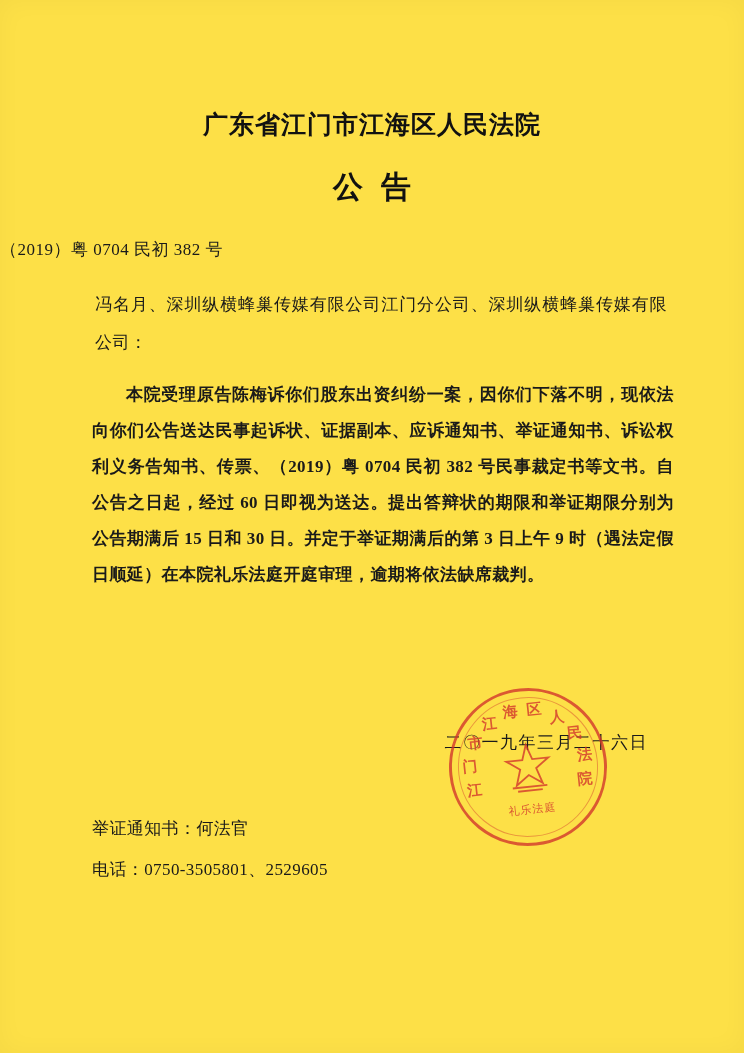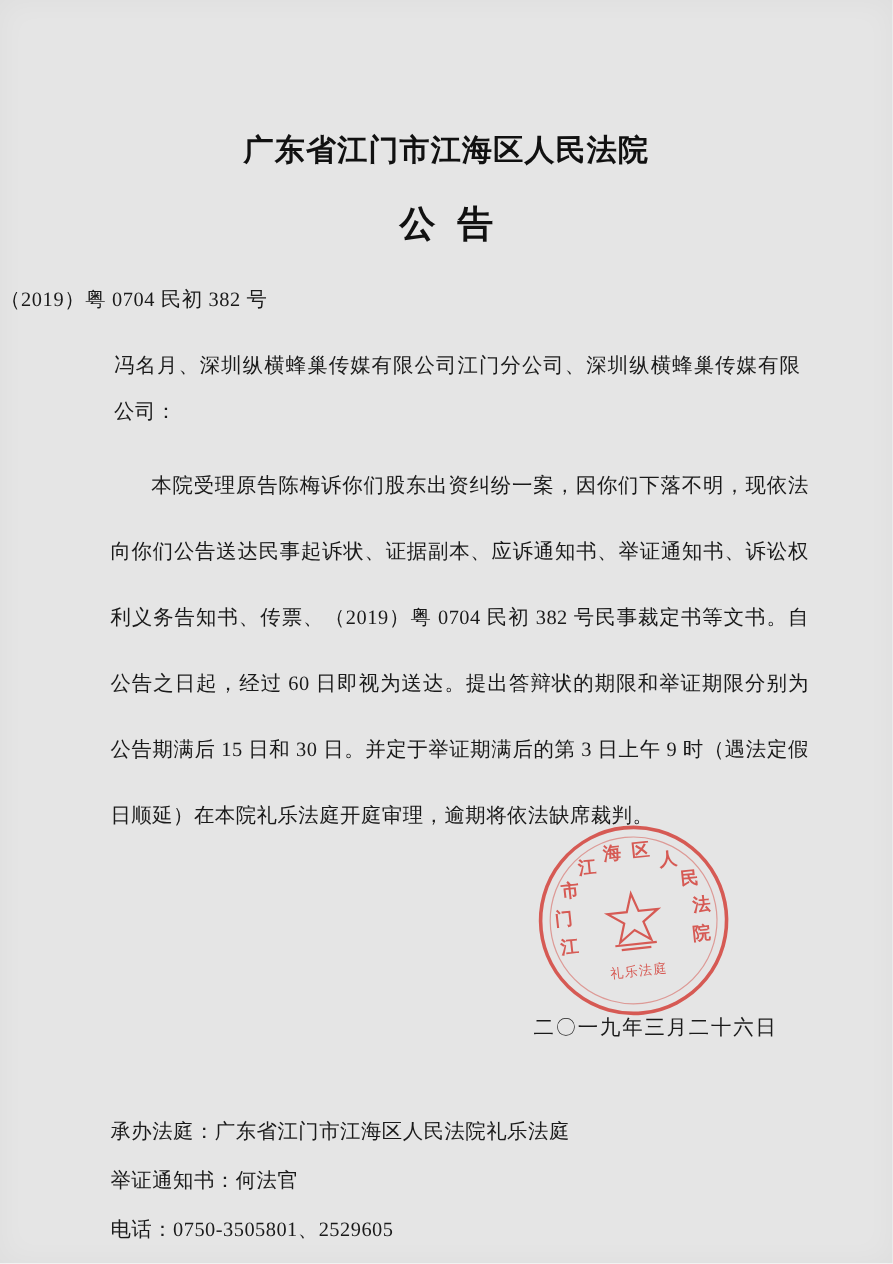--- a/index.html
+++ b/index.html
@@ -12,21 +12,21 @@
     height: 1053px;
     font-family: "Liberation Serif", "DejaVu Serif", serif;
     color: #1a1a1a;
     position: relative;
     overflow: hidden;
   }
   .page {
     position: relative;
     width: 744px;
     height: 1053px;
-    background: #e5e5e5;
+    background: #fde047;
   }
   .doc-title {
     text-align: center;
     font-size: 25px;
     font-weight: bold;
     letter-spacing: 1px;
     margin: 0;
     padding-top: 108px;
     color: #111;
   }
@@ -50,26 +50,27 @@
   .recipients {
     font-size: 17px;
     line-height: 38px;
     margin: 3px;
     padding: 22px 74px 0 92px;
     text-align: justify;
     letter-spacing: 0.4px;
   }
   .body-text {
     font-size: 17px;
-    line-height: 55px;
+    line-height: 36px;
     margin: 0;
     padding: 12px 70px 0 92px;
     text-align: justify;
     text-indent: 2em;
     letter-spacing: 0.4px;
+    font-weight: bold;
   }
   .date-line {
     font-size: 17px;
     margin: 0;
     padding-top: 138px;
     padding-right: 96px;
     text-align: right;
     letter-spacing: 1.5px;
   }
   .footer {
@@ -161,21 +162,20 @@
 
   <p class="case-number">（2019）粤 0704 民初 382 号</p>
 
   <p class="recipients">冯名月、深圳纵横蜂巢传媒有限公司江门分公司、深圳纵横蜂巢传媒有限公司：</p>
 
   <p class="body-text">本院受理原告陈梅诉你们股东出资纠纷一案，因你们下落不明，现依法向你们公告送达民事起诉状、证据副本、应诉通知书、举证通知书、诉讼权利义务告知书、传票、（2019）粤 0704 民初 382 号民事裁定书等文书。自公告之日起，经过 60 日即视为送达。提出答辩状的期限和举证期限分别为公告期满后 15 日和 30 日。并定于举证期满后的第 3 日上午 9 时（遇法定假日顺延）在本院礼乐法庭开庭审理，逾期将依法缺席裁判。</p>
 
   <p class="date-line">二〇一九年三月二十六日</p>
 
   <div class="footer">
-    <div class="footer-row">承办法庭：广东省江门市江海区人民法院礼乐法庭</div>
     <div class="footer-row">举证通知书：何法官</div>
     <div class="footer-row">电话：0750-3505801、2529605</div>
   </div>
 
   <div class="seal">
     <div class="seal-inner"></div>
     <div class="seal-text" id="seal-arc">
         <span style="transform: rotate(-107.5deg) translateY(-58px) rotate(107.5deg);">江</span>
         <span style="transform: rotate(-83.6111deg) translateY(-58px) rotate(83.6111deg);">门</span>
         <span style="transform: rotate(-59.7222deg) translateY(-58px) rotate(59.7222deg);">市</span>

